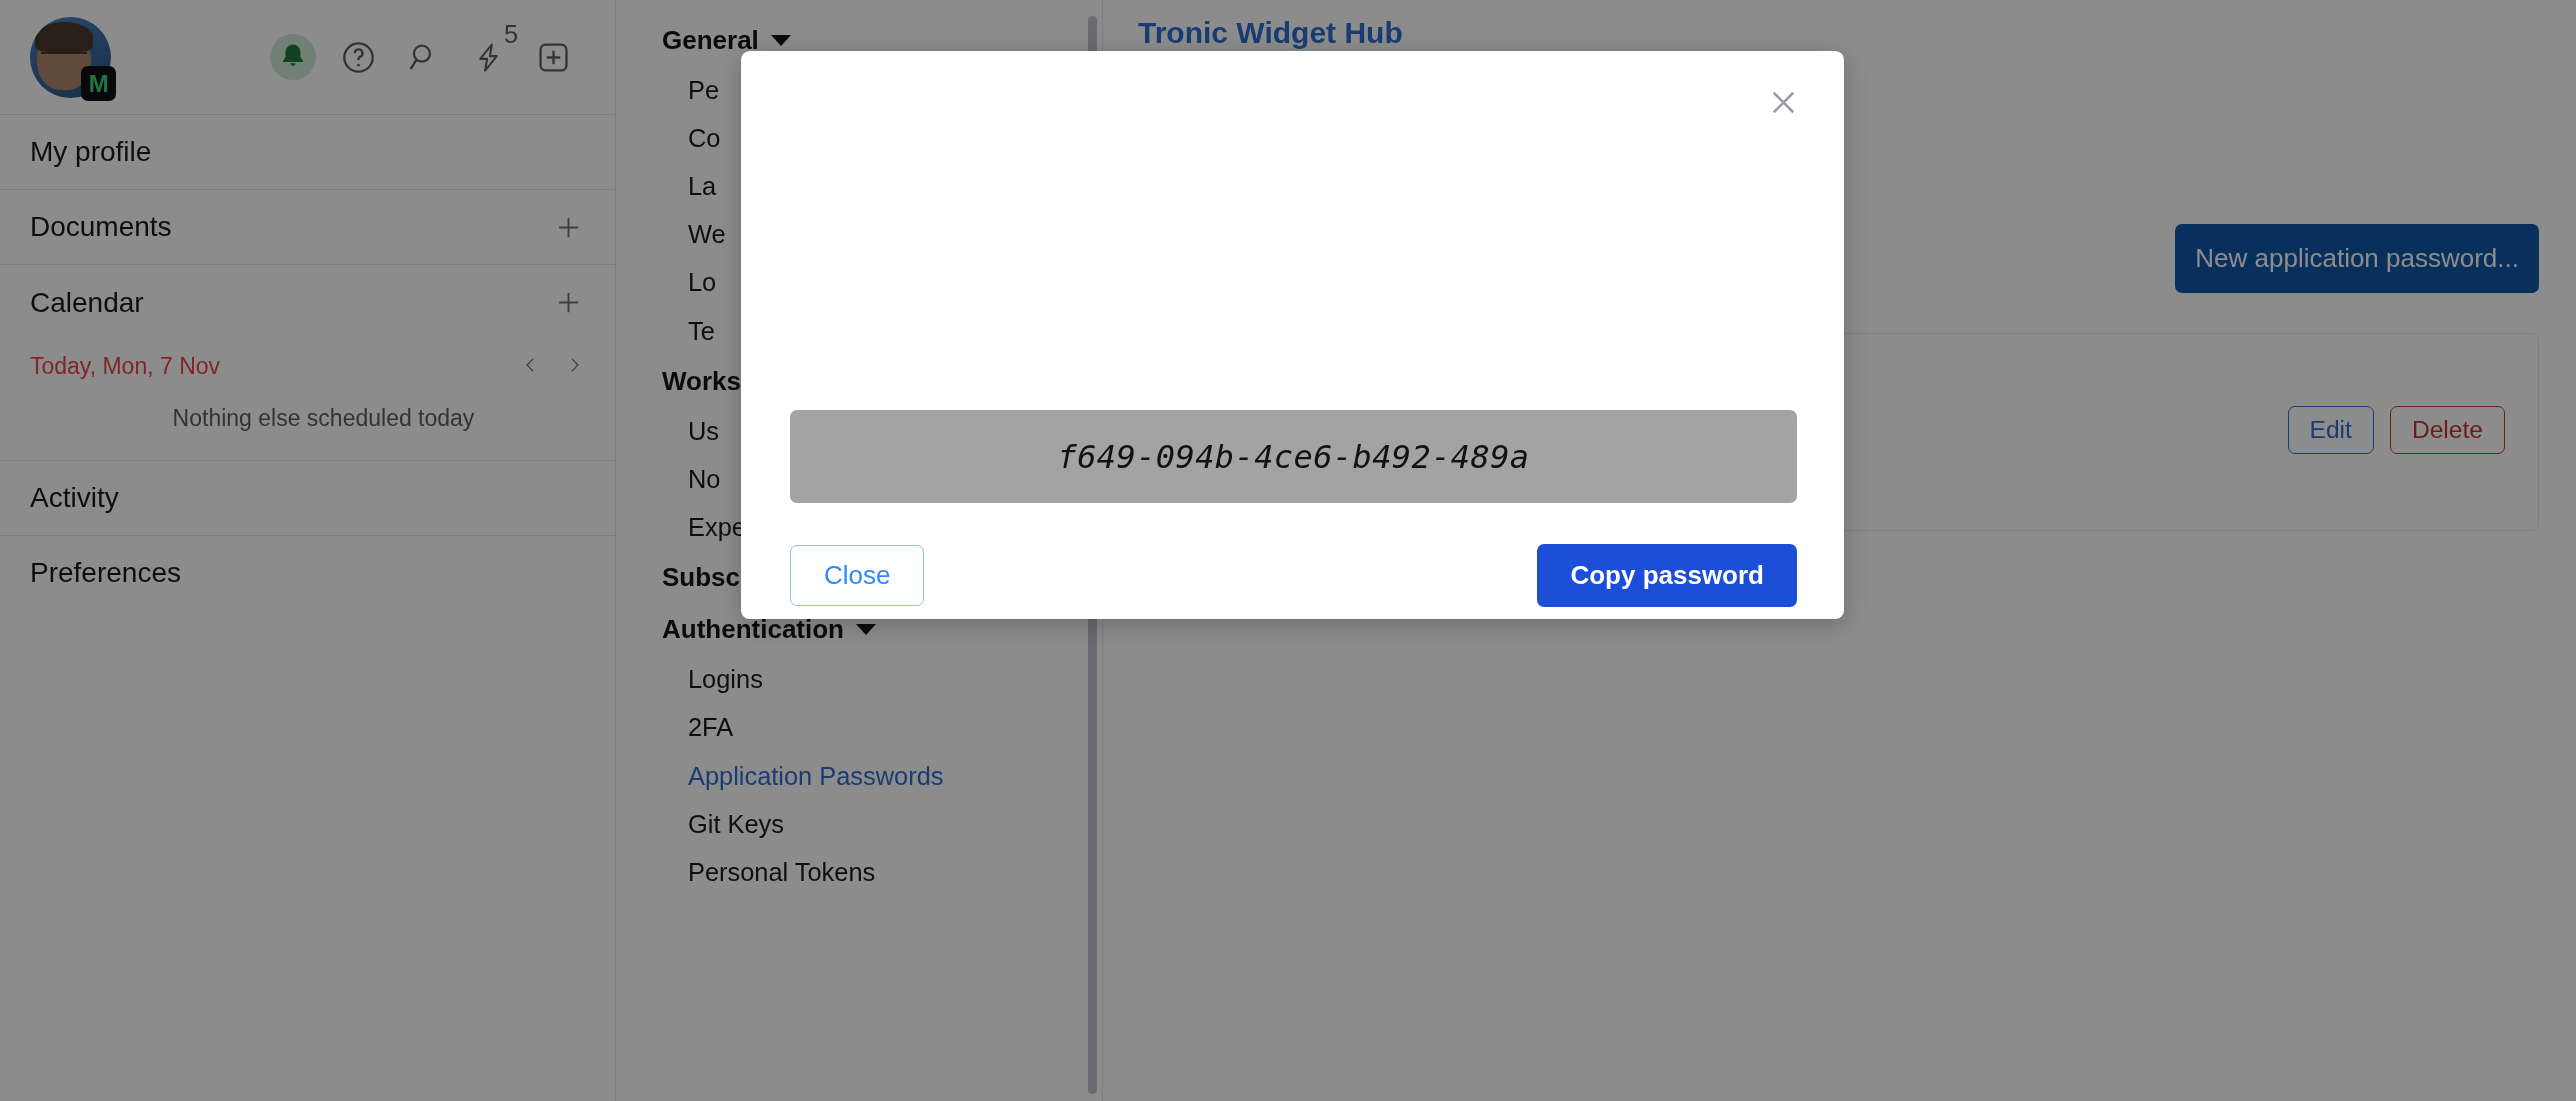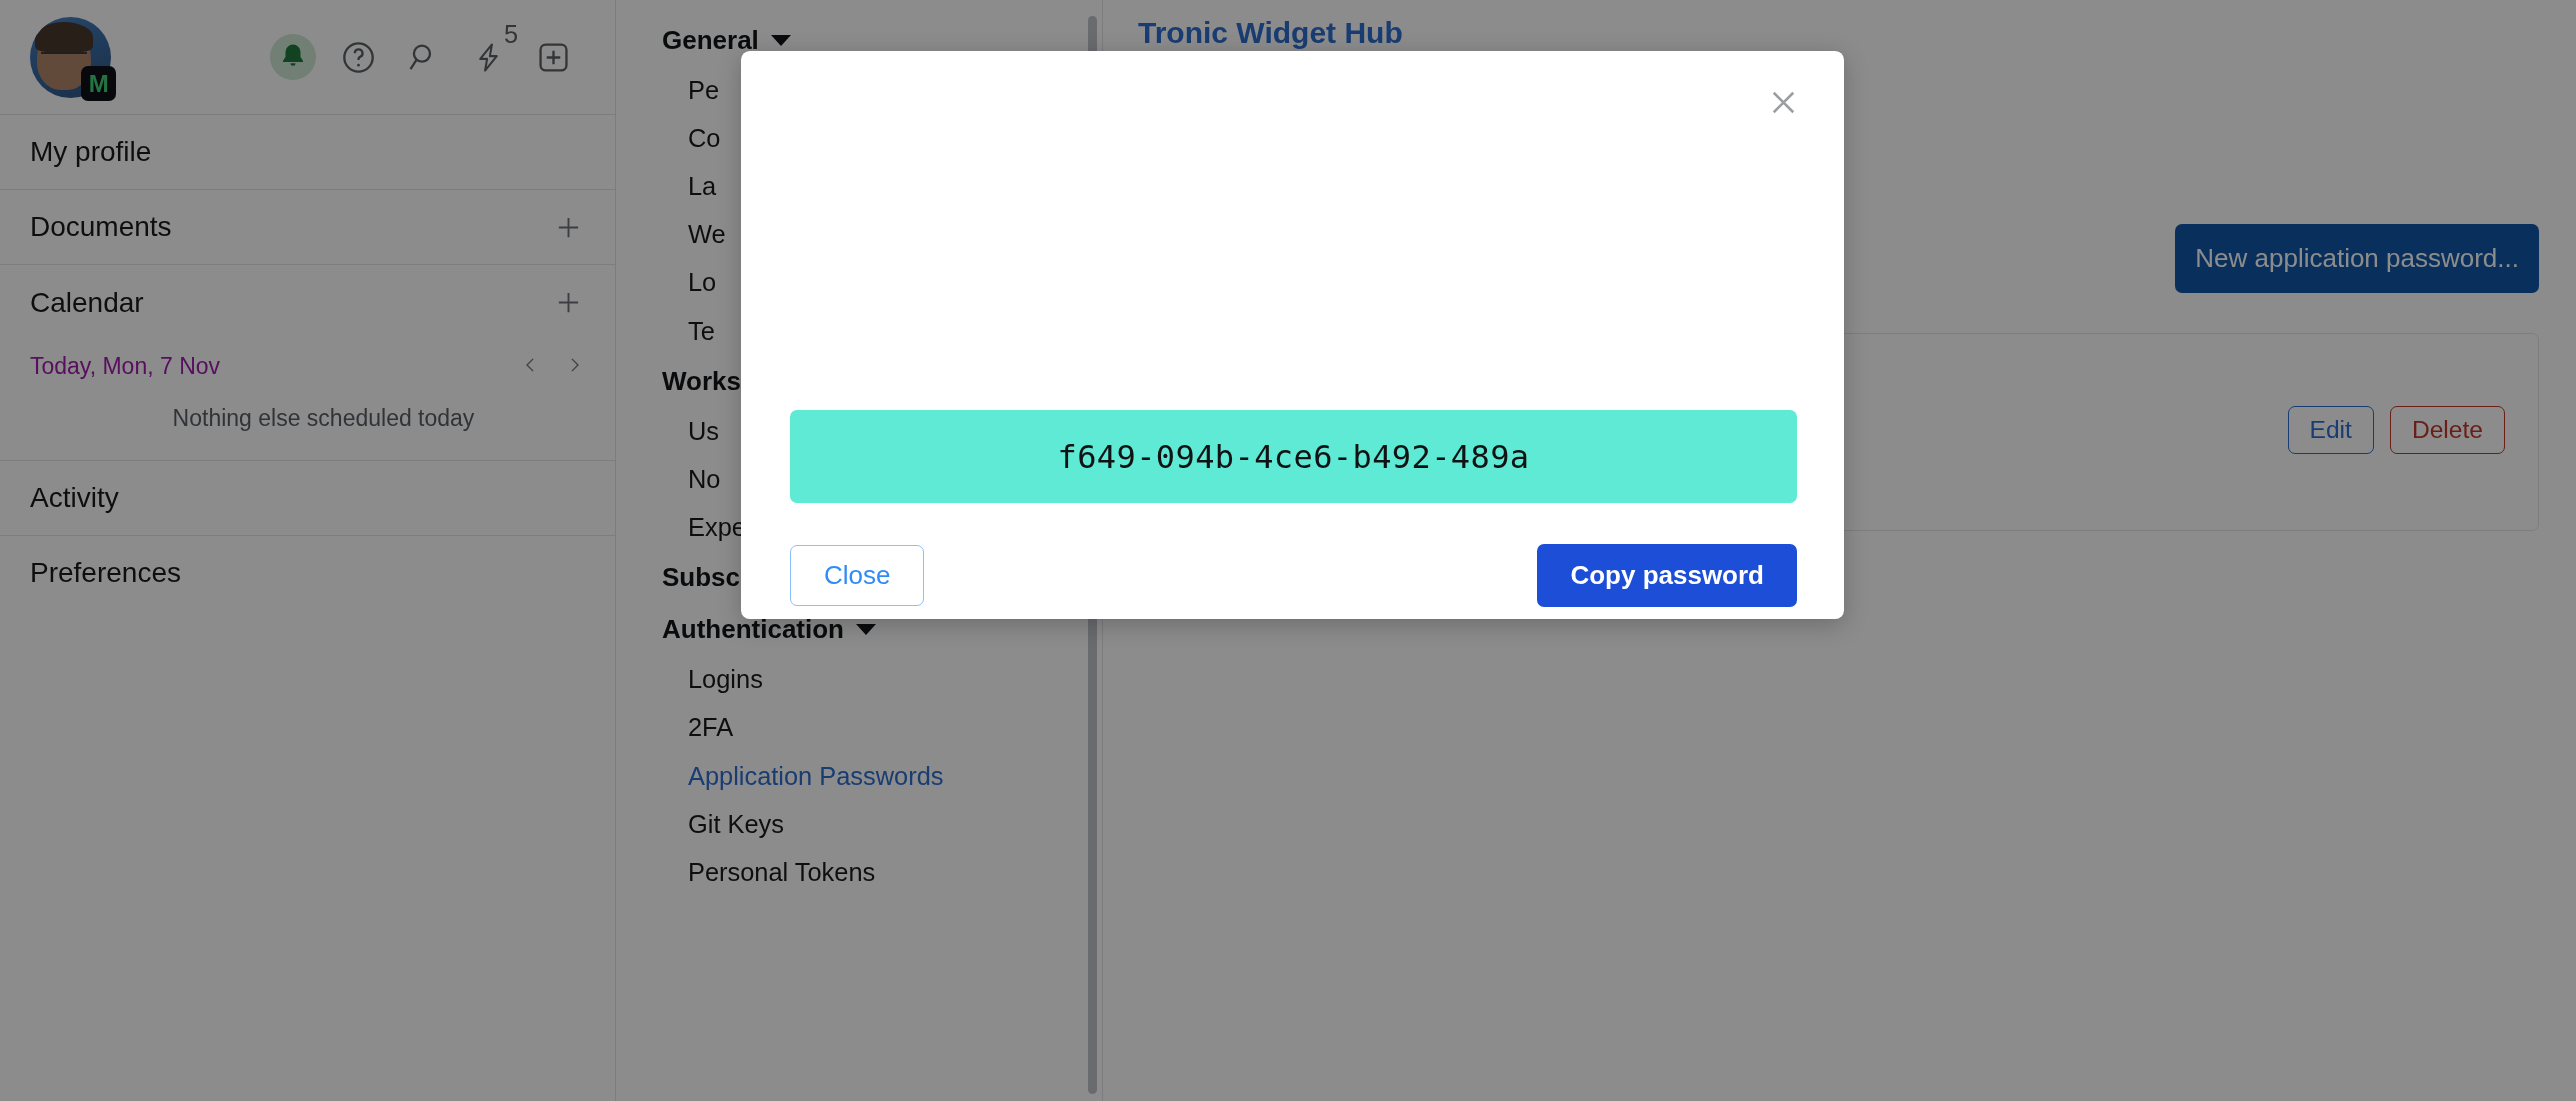--- a/index.html
+++ b/index.html
@@ -67,21 +67,21 @@
     height: 75px;
   }
   .sb-row .label { font-size: 28px; color:#1b1b1b; font-weight:400; }
   .sb-row .plus { margin-left:auto; color:#6d7278; display:flex; }
 
   .cal-block { border-top:1.8px solid #e3e3e3; padding: 0 0 19px 0; }
   .cal-head { padding: 0 30px; height: 75px; display:flex; align-items:center; }
   .cal-head .label { font-size:28px; color:#1b1b1b; }
   .cal-head .plus { margin-left:auto; color:#6d7278; display:flex; }
   .cal-today { padding: 0 30px; height: 53px; display:flex; align-items:center; }
-  .cal-today .t { font-size: 23px; color:#a21caf; }
+  .cal-today .t { font-size: 23px; color:#ef4444; }
   .cal-nav { margin-left:auto; display:flex; gap: 23px; color:#6d7278; }
   .cal-empty { text-align:center; font-size:23px; color:#5a5f65; padding: 12.3px 0 8.8px 32px; }
 
   
   .settings-nav {
     width: 487px; height:100%;
     background:#ffffff;
     border-right: 1.8px solid #e3e3e3;
     position: relative;
     padding-top: 14px;
@@ -146,22 +146,22 @@
     position:absolute; right: 37px; top: 28px;
     width: 47px; height: 47px; display:flex; align-items:center; justify-content:center;
     color:#9a9ea3; background:none; border:none;
   }
   .modal-text {
     position:absolute; left: 49px; top: 98px; width: 989px;
     font-size: 30px; line-height: 1.55; color:#101214;
   }
   .pw-box {
     position:absolute; left: 49px; top: 359px; width: 1007px; height: 93px;
-    background:#5eead4; border-radius: 7px;
-    display:flex; align-items:center; justify-content:center;
+    background:#a3a3a3; border-radius: 7px;
+    display:flex; align-items:center; justify-content:center;font-style:italic;
   }
   .pw-text {
     font-family:"DejaVu Sans Mono", monospace;
     font-size: 32px; color:#101214; letter-spacing: 0.4px;
   }
   .modal-actions {
     position:absolute; left: 49px; right: 47px; top: 493px;
     display:flex; align-items:center; justify-content:space-between;
   }
   .btn-close {

